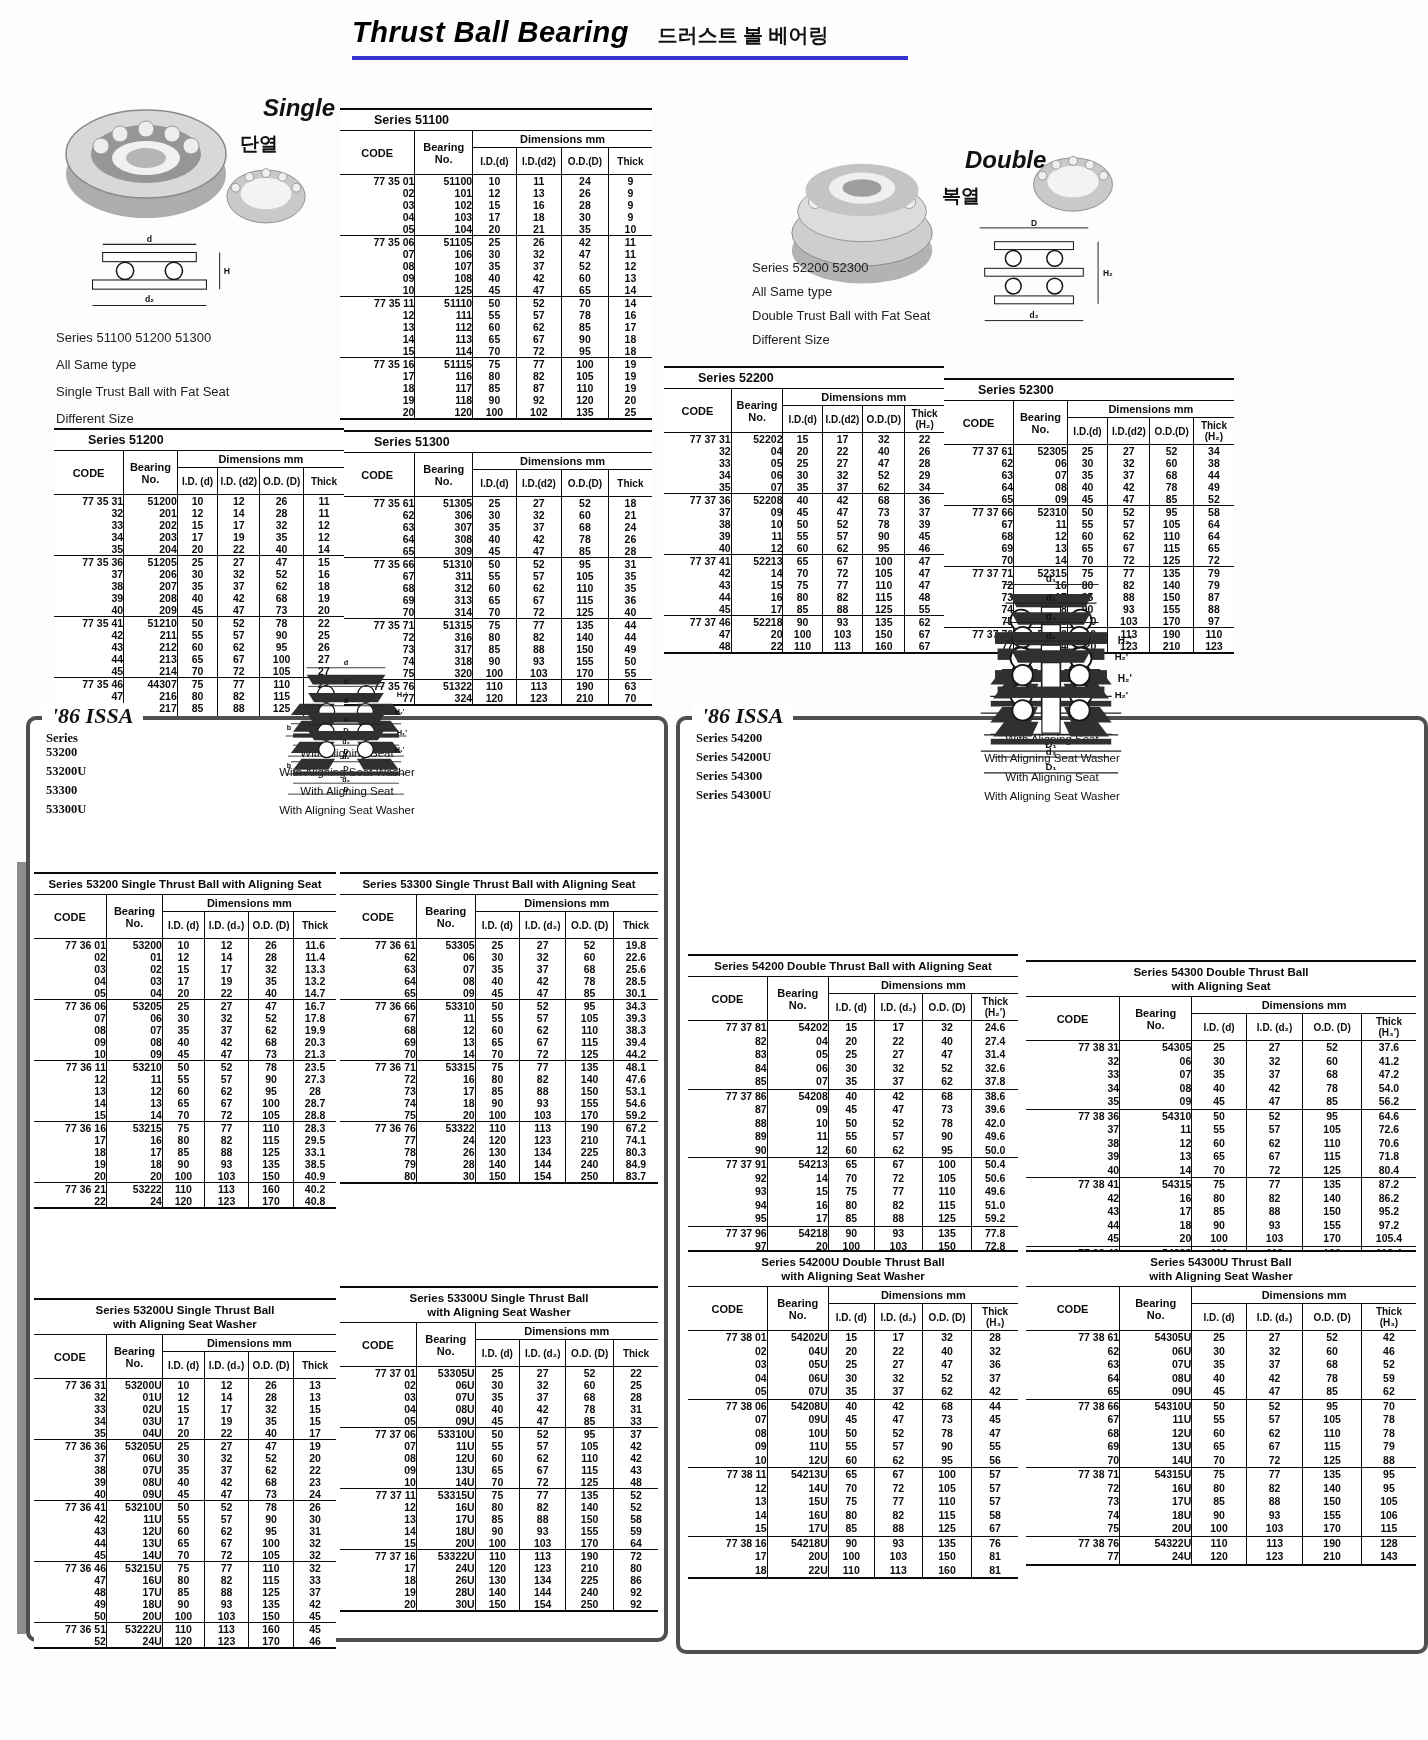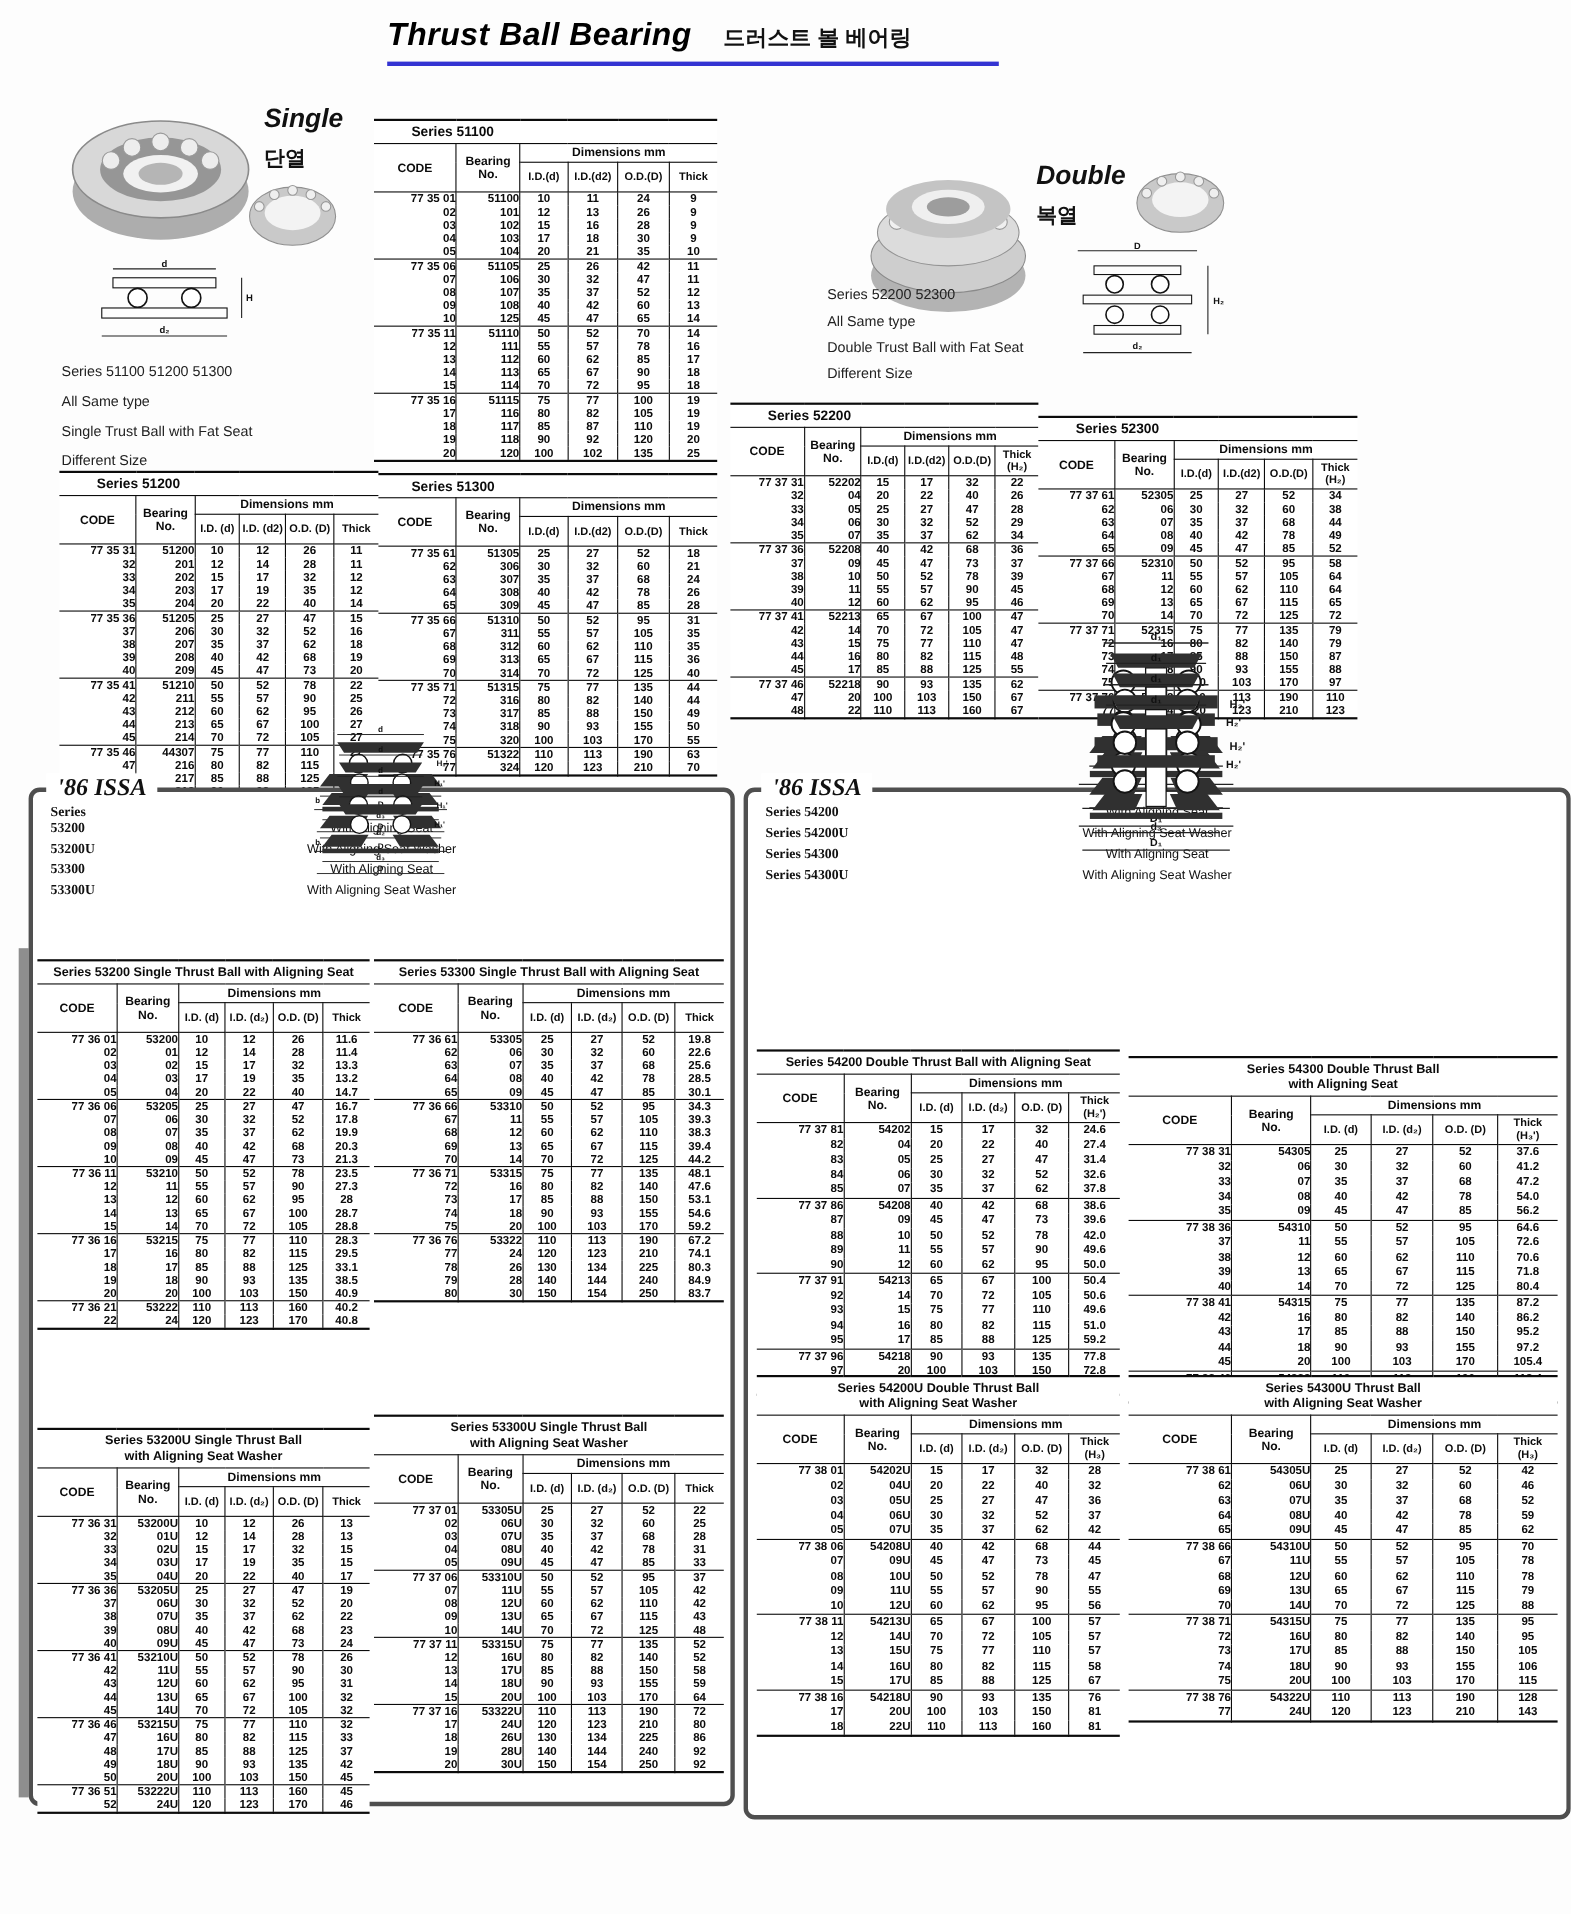--- a/index.html
+++ b/index.html
@@ -19,21 +19,21 @@
   .ph1 {left:56px;  top:90px;  width:180px;height:150px;}
   .ph1s{left:222px; top:160px; width:88px; height:74px;}
   .ph2 {left:786px; top:128px; width:156px;height:164px;}
   .ph2s{left:1028px;top:148px; width:90px; height:74px;}
   .dgflat1{left:62px; top:234px;width:178px;height:94px;}
   .dgflat2{left:950px;top:220px;width:168px;height:140px;}
 
   .lbl{position:absolute;}
   .lblS{left:240px;top:94px;}
   .lblD{left:942px;top:146px;}
-  .lbl .en{font-style:italic;font-weight:bold;font-size:24px;}
+  .lbl .en{font-style:italic;font-weight:bold;font-size:24px;margin-left:23px;}
   .lbl .ko{font-weight:bold;font-size:19px;margin-top:9px;}
 
   .notes{position:absolute;font-size:13px;color:#222;}
   .notes1{left:56px; top:324px;line-height:27px;}
   .notes2{left:752px;top:256px;line-height:24px;}
 
   
   .tbl{position:absolute;}
   .ctable{border-collapse:collapse;width:100%;table-layout:fixed;background:#fff;
           color:#0b0b0b;border-top:2px solid #0b0b0b;border-bottom:2px solid #0b0b0b;}

